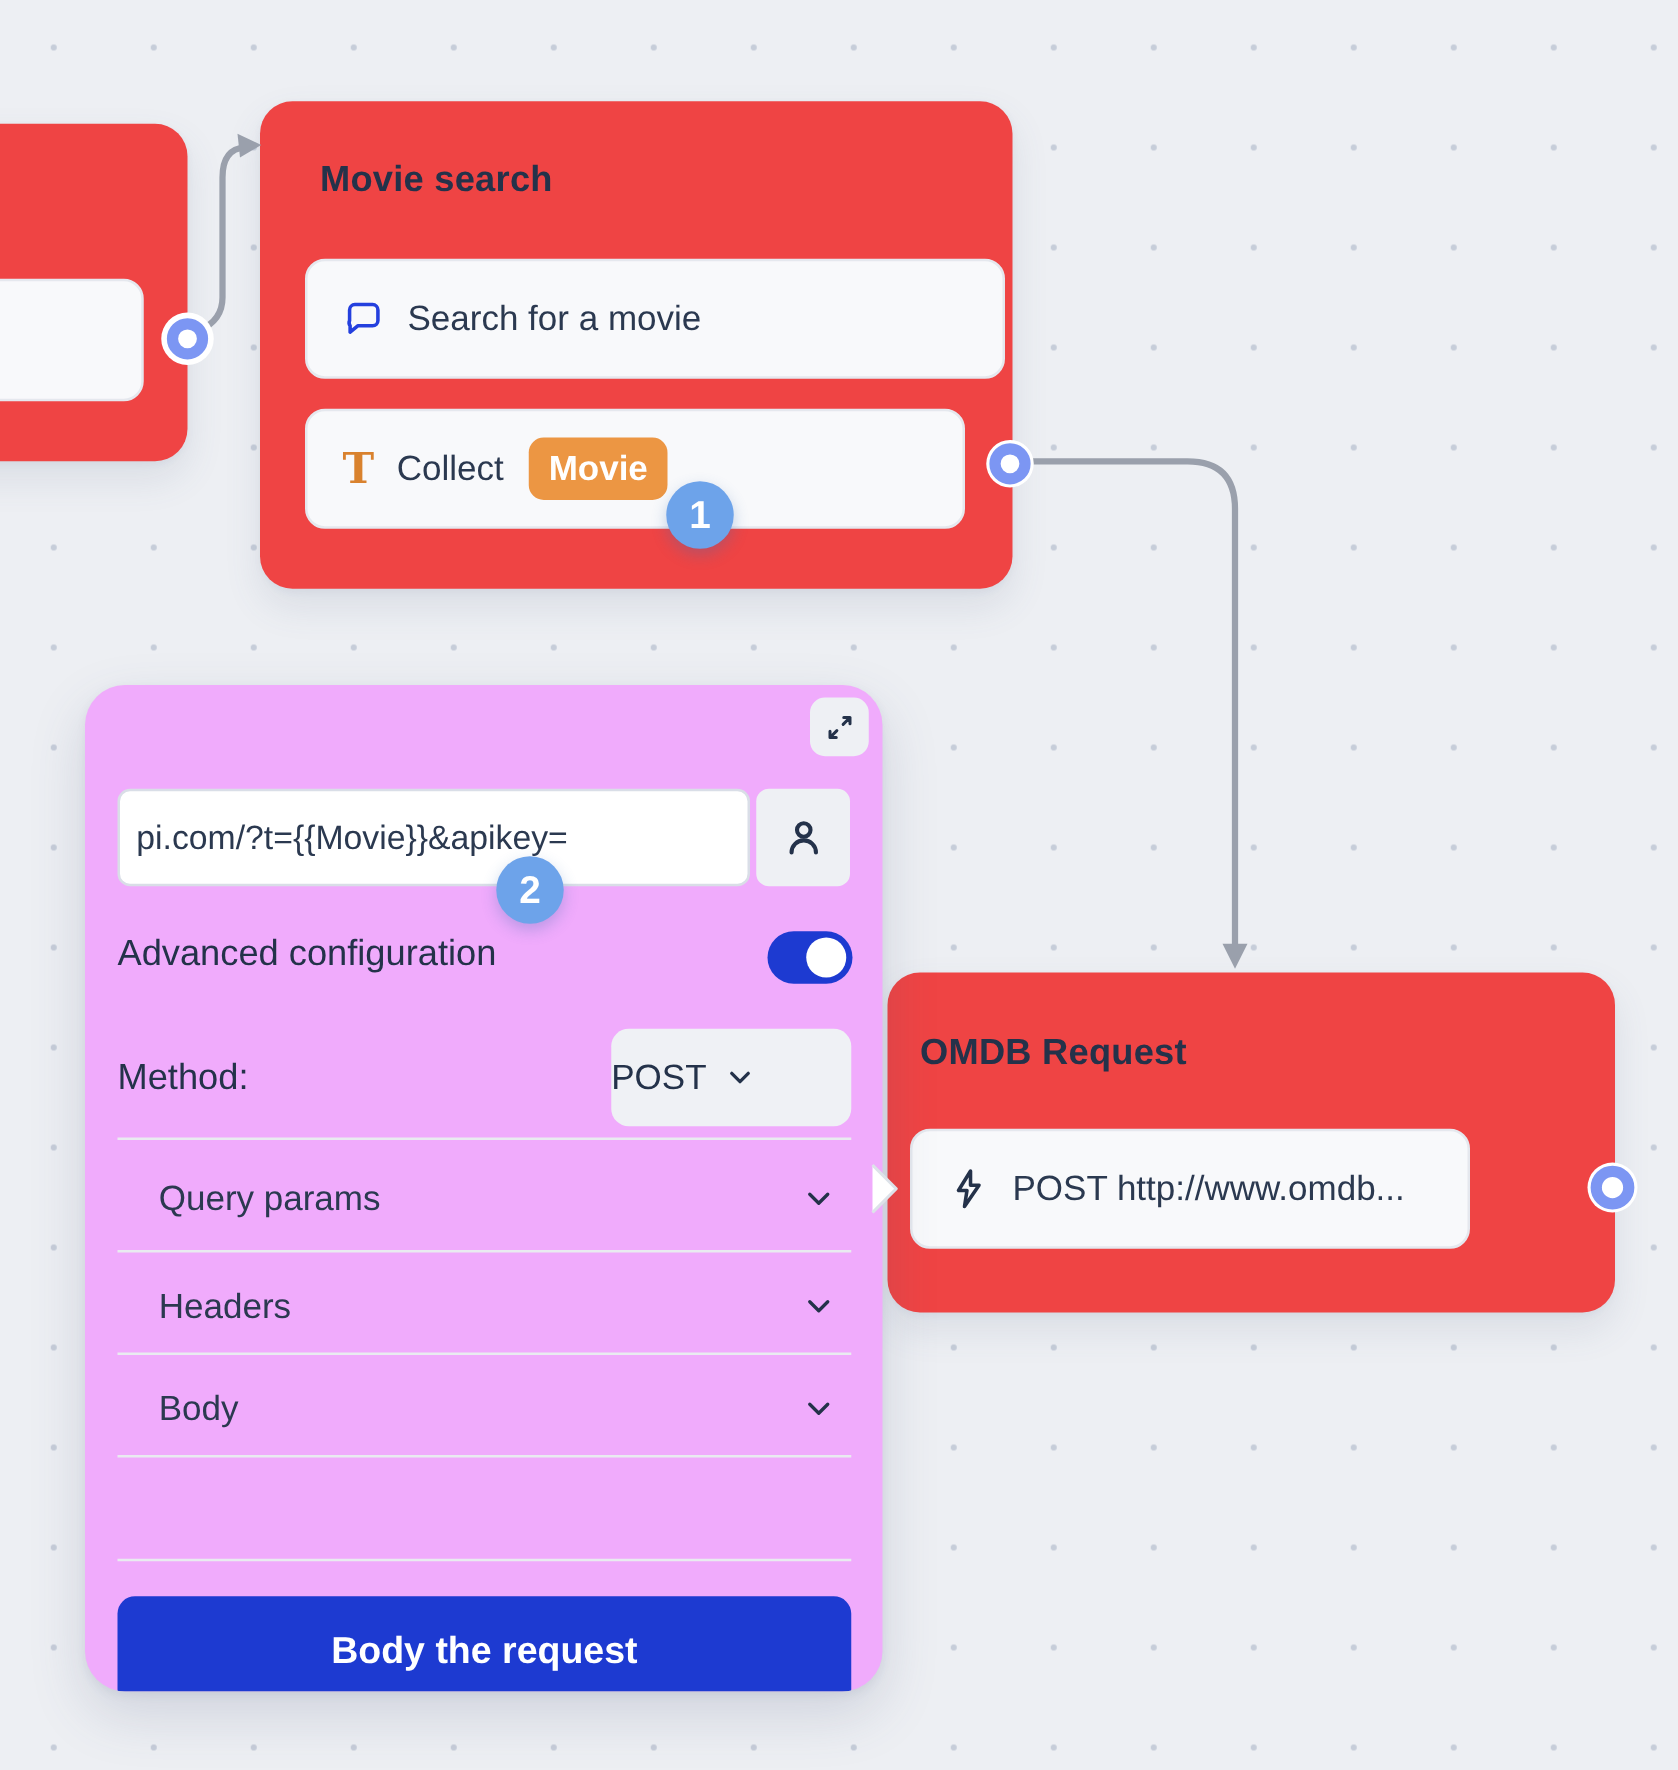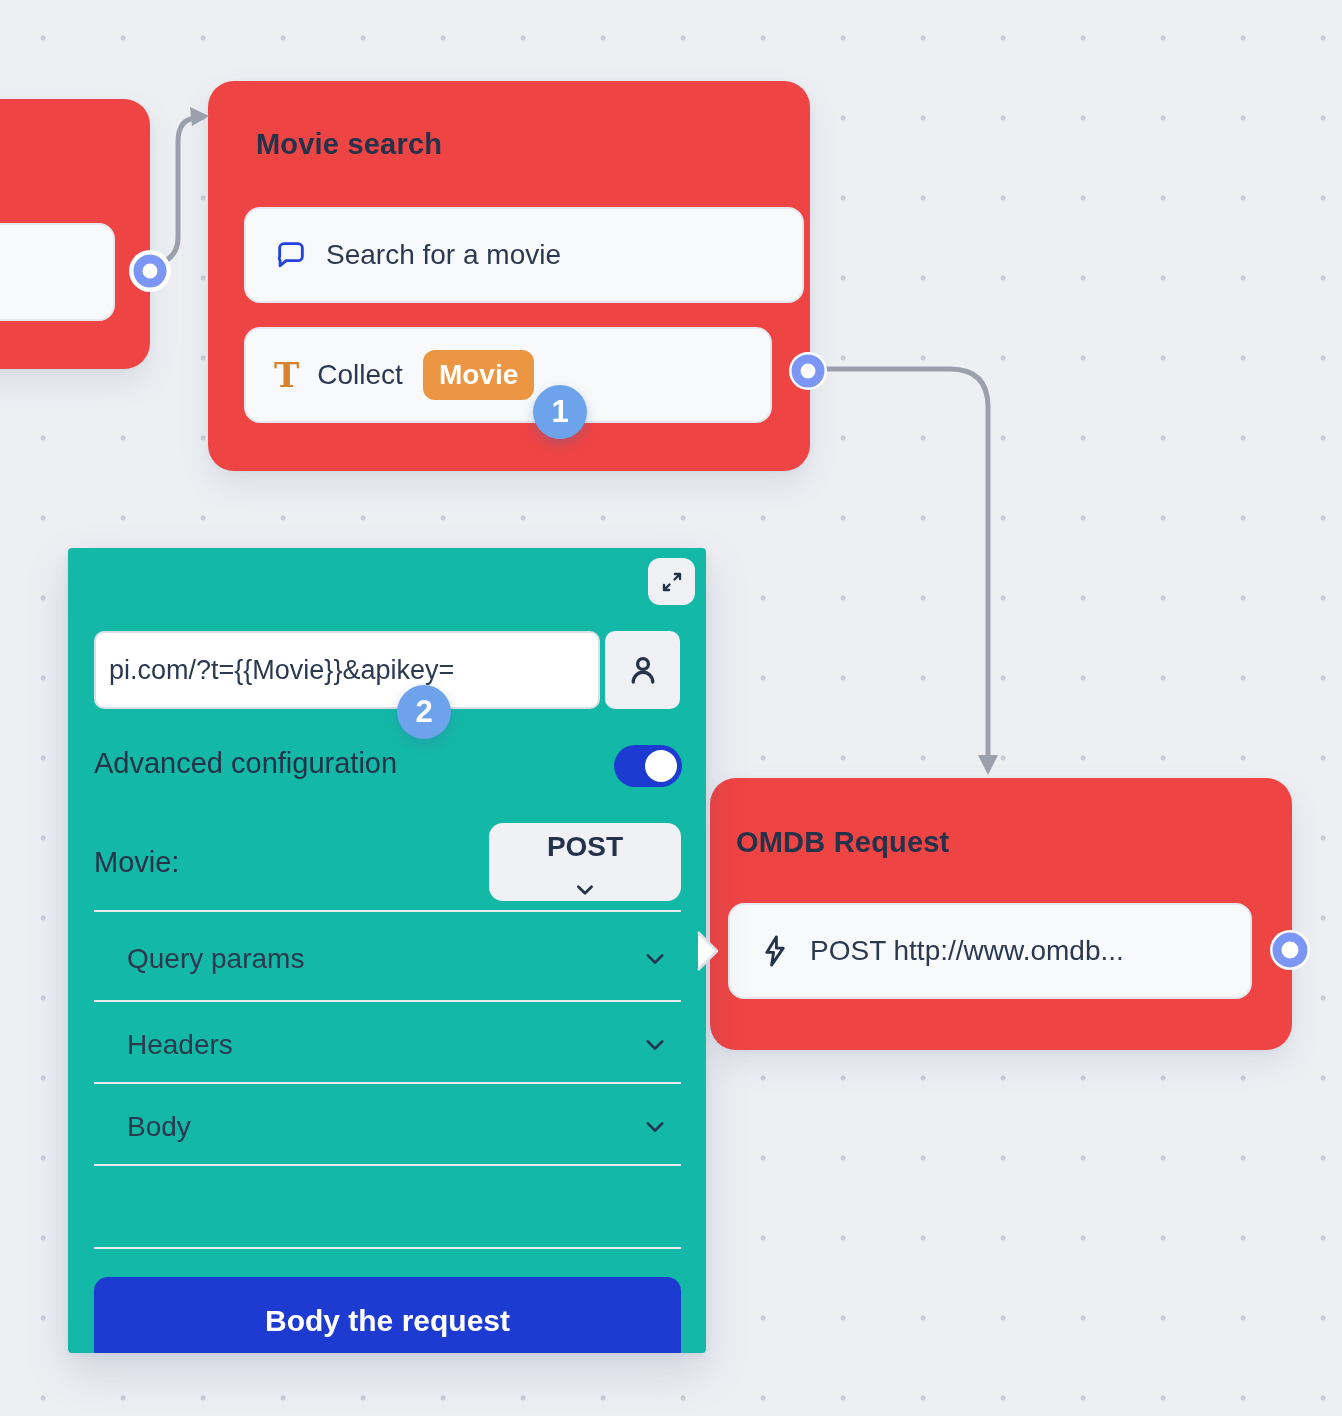--- a/index.html
+++ b/index.html
@@ -36,21 +36,21 @@
     position:absolute;width:54px;height:54px;border-radius:50%;
     background:#6da3ea;color:#fff;font-size:31px;font-weight:700;
     display:flex;align-items:center;justify-content:center;
     box-shadow:0 5px 12px rgba(60,110,180,.30);z-index:30;
   }
   
   #wires{position:absolute;left:0;top:0;z-index:5;pointer-events:none;}
   
   .panel{
     position:absolute;left:68px;top:548px;width:638px;height:805px;
-    background:#14b8a6;border-radius:4px;overflow:hidden;z-index:10;
+    background:#f0abfc;border-radius:32px;overflow:hidden;z-index:10;
     box-shadow:0 18px 44px rgba(70,85,120,.18),0 3px 8px rgba(70,85,120,.08);
   }
   .expand-btn{
     position:absolute;left:580px;top:10px;width:47px;height:47px;border-radius:12px;
     background:#eef0f4;display:flex;align-items:center;justify-content:center;
   }
   .url-input{
     position:absolute;left:26px;top:83px;width:506px;height:78px;box-sizing:border-box;
     border:2px solid #d9dee7;border-radius:10px;background:#fff;
     font-family:"Liberation Sans","DejaVu Sans",sans-serif;
@@ -64,22 +64,22 @@
   .toggle{
     position:absolute;left:546px;top:197px;width:68px;height:42px;border-radius:21px;
     background:#1d3ad1;
   }
   .toggle .knob{
     position:absolute;right:5px;top:5px;width:32px;height:32px;border-radius:50%;background:#fff;
   }
   .method-label{position:absolute;left:26px;top:298px;font-size:29px;color:#24324a;}
   .method-select{
     position:absolute;left:421px;top:275px;width:192px;height:78px;border-radius:14px;
-    background:#eff1f5;display:flex;align-items:center;justify-content:flex-end;gap:16px;
-    font-size:28px;font-weight:700;color:#24324a;flex-direction:column;
+    background:#eff1f5;display:flex;align-items:center;justify-content:flex-start;gap:16px;
+    font-size:28px;font-weight:400;color:#24324a;
   }
   .p-divider{position:absolute;left:26px;width:587px;height:2px;background:#e9ebf0;}
   .section-row{
     position:absolute;left:26px;width:587px;height:88px;
     display:flex;align-items:center;justify-content:space-between;
     padding:6px 14px 0 33px;box-sizing:border-box;
     font-size:28px;color:#2b3950;
   }
   .test-btn{
     position:absolute;left:26px;top:729px;width:587px;height:88px;
@@ -113,21 +113,21 @@
       <span class="t-glyph">T</span>
     </span>
     <span>Collect</span>
     <span class="var-tag">Movie</span>
   </div>
 </div>
 
 <div class="card" style="left:710px;top:778px;width:582px;height:272px;">
   <div class="node-title" style="left:26px;top:48px;">OMDB Request</div>
 
-  <div class="node-block" style="left:18px;top:125px;width:524px;height:96px;">
+  <div class="node-block" style="left:18px;top:125px;width:448px;height:96px;">
     <span class="blk-icon">
       <svg width="34" height="34" viewBox="0 0 24 24" fill="none">
         <path d="M13 2 6.2 13H11l-1.4 9L17.8 10H13z" stroke="#24324a" stroke-width="2" stroke-linejoin="round"></path>
       </svg>
     </span>
     <span>POST http://www.omdb...</span>
   </div>
 </div>
 
 <svg id="wires" width="1342" height="1416" viewBox="0 0 1342 1416">
@@ -167,21 +167,21 @@
       <circle cx="12" cy="8" r="3.6" stroke="#24324a" stroke-width="2.2"></circle>
       <path d="M5.5 20 a6.5 6.5 0 0 1 13 0" stroke="#24324a" stroke-width="2.2" stroke-linecap="round"></path>
     </svg>
   </div>
 
   <div class="adv-label">Advanced configuration</div>
   <div class="toggle">
     <div class="knob"></div>
   </div>
 
-  <div class="method-label">Movie:</div>
+  <div class="method-label">Method:</div>
   <div class="method-select">
     <span>POST</span>
     <svg width="22" height="22" viewBox="0 0 20 20" fill="none">
       <path d="M4 7 L10 13 L16 7" stroke="#24324a" stroke-width="2.4" stroke-linecap="round" stroke-linejoin="round"></path>
     </svg>
   </div>
 
   <div class="p-divider" style="top:362px;"></div>
 
   <div class="section-row" style="top:364px;">

